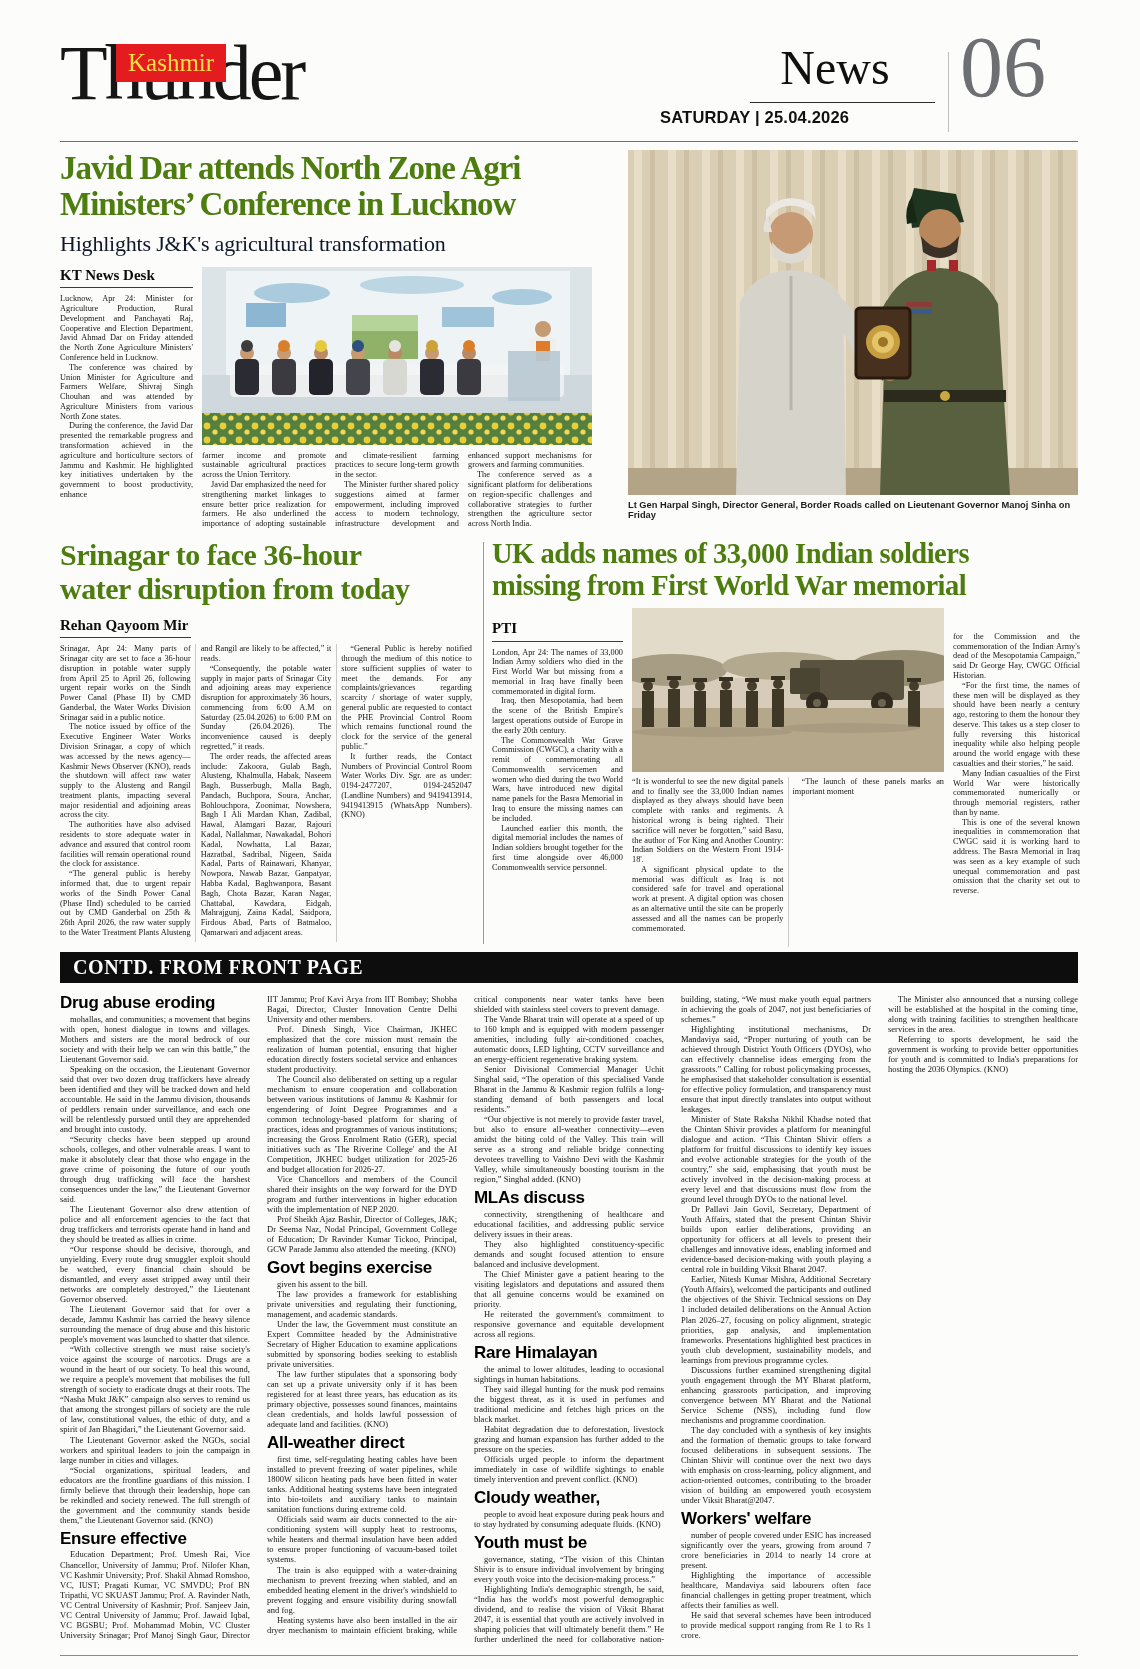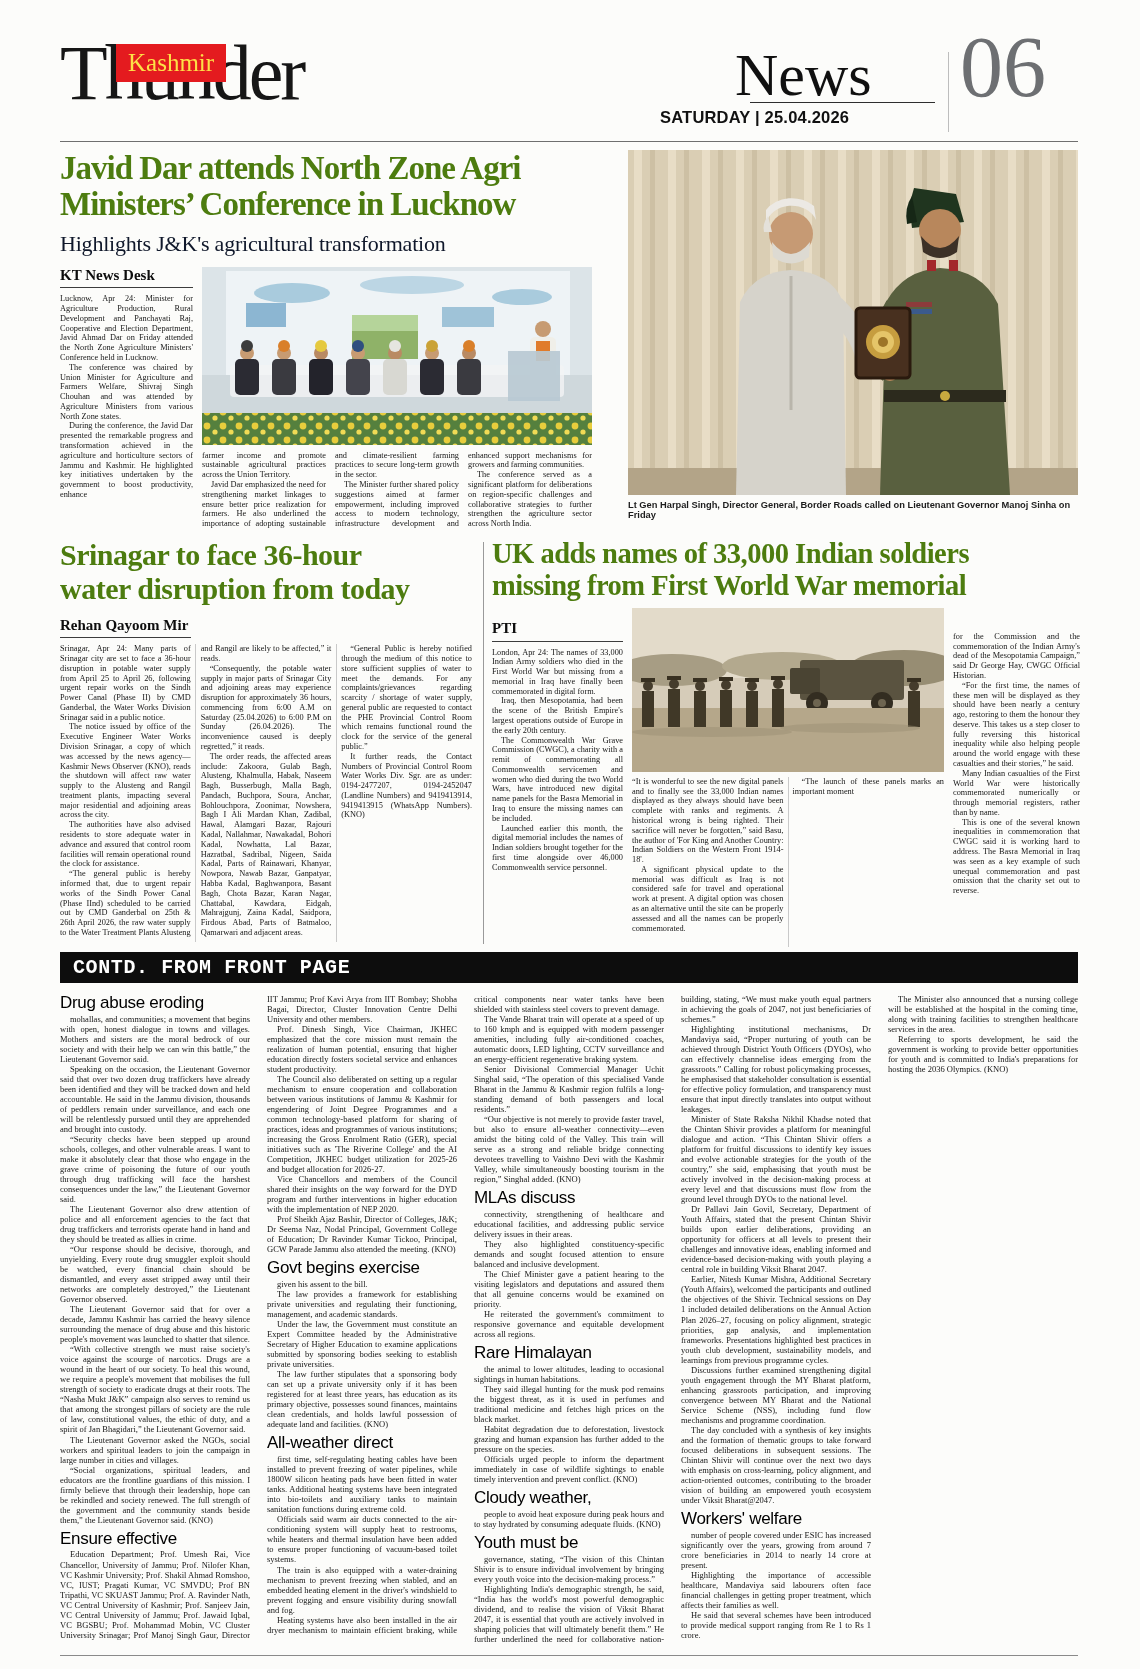--- a/index.html
+++ b/index.html
@@ -1,21 +1,21 @@
 <!DOCTYPE html>
 <html><head>
 <meta charset="utf-8">
 <style>
   *{margin:0;padding:0;box-sizing:border-box}
   html,body{background:#e8e8e8}
   .page{position:relative;width:1140px;height:1669px;background:#fcfcfa;font-family:"Liberation Serif",serif;color:#141414;overflow:hidden;margin:0 auto}
   
   .brand-word{position:absolute;left:60px;top:34px;font-size:78px;line-height:1;letter-spacing:-3px;color:#161616}
   .brand-box{position:absolute;left:116px;top:44px;z-index:2;background:#e41b1f;color:#fde047;font-size:25px;line-height:1;padding:6px 12px 7px}
-  .section-name{position:absolute;left:735px;top:42px;width:200px;text-align:left;font-size:60px;line-height:1.1;color:#101010}
+  .section-name{position:absolute;left:735px;top:42px;width:200px;text-align:center;font-size:48px;line-height:1.1;color:#101010}
   .section-rule{position:absolute;left:750px;top:102px;width:185px;border-top:1px solid #2e2e2e}
   .date-line{position:absolute;left:660px;top:108px;width:275px;text-align:left;font-family:"Liberation Sans",sans-serif;font-weight:bold;font-size:16.5px;letter-spacing:.2px;color:#111}
   .page-vsep{position:absolute;left:948px;top:52px;width:1px;height:80px;background:#bdbdbd}
   .page-num{position:absolute;left:960px;top:24px;font-size:86px;line-height:1;color:#6d6f72}
   .header-rule{position:absolute;left:60px;top:141px;width:1018px;border-top:1px solid #6f6f6f}
   
   .hl-line{font-weight:bold;color:#4d7c0f}
   .byline{font-size:15px;font-weight:bold;color:#0d0d0d}
   .byline-rule{border-top:1.5px solid #3c3c3c;margin:3px 0 6px}
   .body-text{font-size:8.3px;line-height:1.18;text-align:justify;color:#161616}
@@ -44,24 +44,24 @@
   
   .memorial{position:absolute;left:492px;top:538px;width:588px}
   .memorial .headline .hl-line{font-size:28.5px;letter-spacing:-.5px;line-height:1.12}
   .memorial .body{display:flex;margin-top:6px;height:342px;overflow:hidden}
   .memorial .mcol1{width:131px;flex:none;padding-top:12px}
   .memorial .mid{width:312px;flex:none;margin:0 9px}
   .mem-photo{width:312px;height:164px}
   .memorial .cols2{column-count:2;column-gap:9px;column-rule:1px solid #c9c9c9;column-fill:auto;height:170px;overflow:hidden;margin-top:5px}
   .memorial .mcol4{width:127px;flex:none;padding-top:24px}
   
-  .contd-banner{position:absolute;left:60px;top:952px;width:1018px;height:31px;background:#0d0d0d;color:#fff;font-family:Liberation Mono, monospace;font-weight:bold;font-size:20px;line-height:31px;letter-spacing:.6px;padding-left:13px}
+  .contd-banner{position:absolute;left:60px;top:952px;width:1018px;height:31px;background:#0d0d0d;color:#fff;font-family:Liberation Serif, serif;font-weight:bold;font-size:20px;line-height:31px;letter-spacing:.6px;padding-left:13px}
   .contd-flow{position:absolute;left:60px;top:994px;width:1018px;height:654px;column-count:5;column-gap:17px;column-fill:auto;overflow:hidden;font-size:8.5px;line-height:1.18;text-align:justify;color:#161616}
   .contd-flow .para{margin:0;text-indent:10px}
-  .contd-head{font-family:"Liberation Sans",sans-serif;font-weight:normal;font-size:17px;letter-spacing:-.3px;line-height:1.05;color:#000;margin:5px 0 2px;break-after:avoid}
+  .contd-head{font-family:"Liberation Sans",sans-serif;font-weight:bold;font-size:17px;letter-spacing:-.3px;line-height:1.05;color:#000;margin:5px 0 2px;break-after:avoid}
   .contd-flow .contd-head:first-child{margin-top:0}
   .bottom-rule{position:absolute;left:60px;top:1655px;width:1018px;border-top:1px solid #8a8a8a}
 </style>
 </head>
 <body>
 
 <div class="page">
 
   <div class="brand-word">Thunder</div>
   <div class="brand-box">Kashmir</div>

